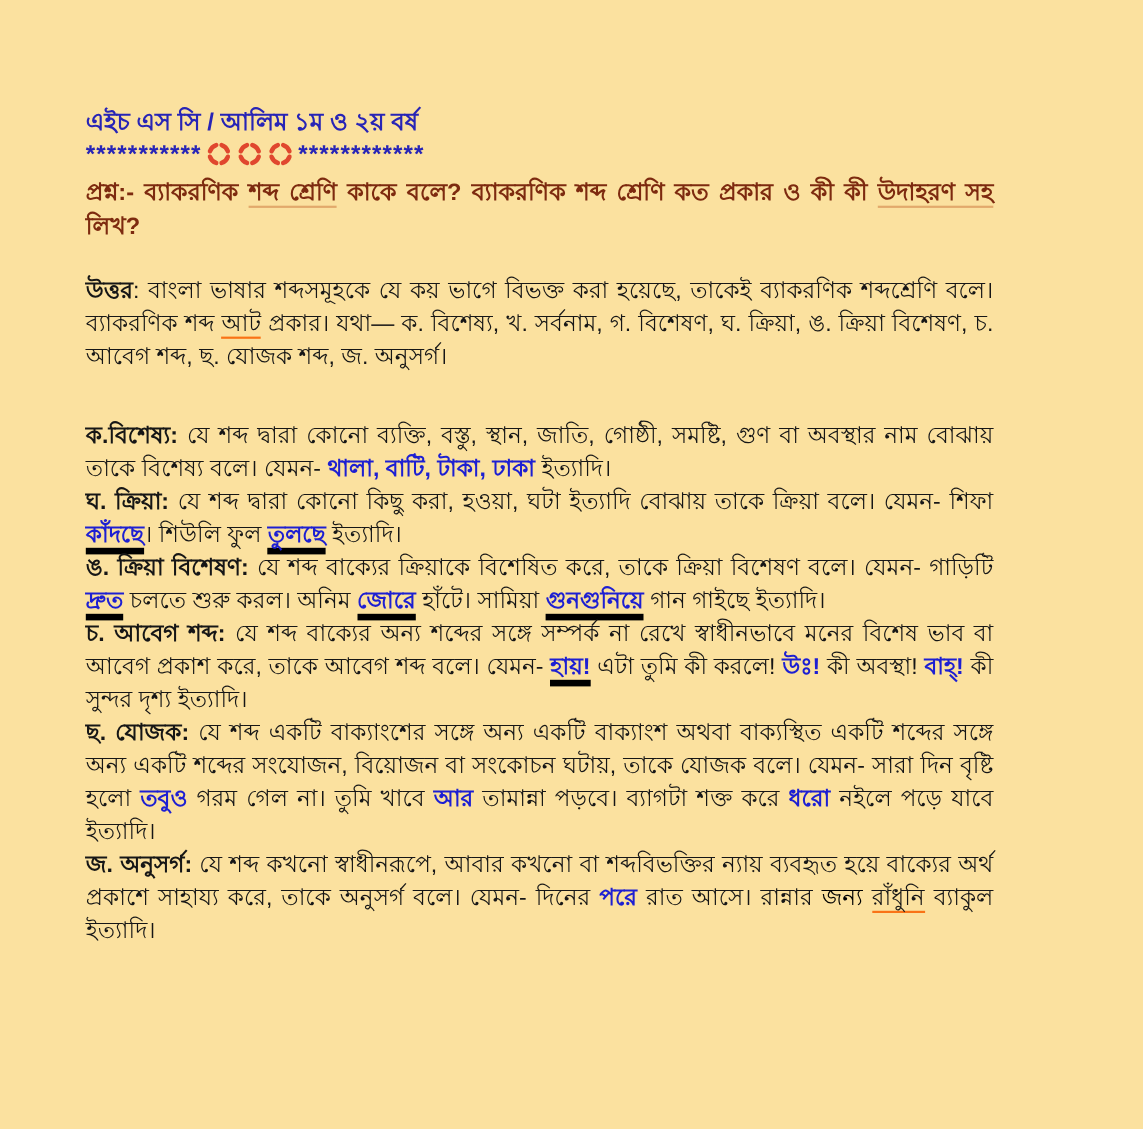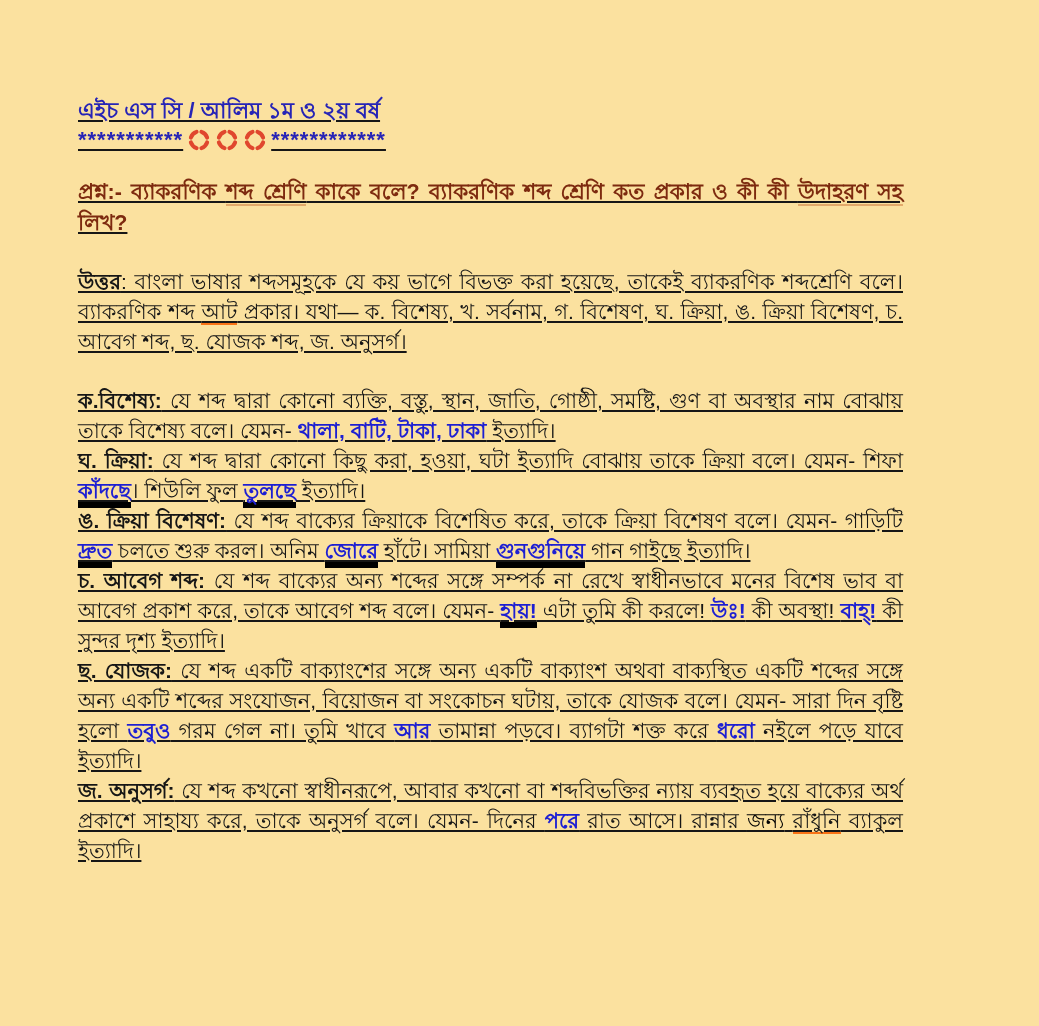--- a/index.html
+++ b/index.html
@@ -7,21 +7,20 @@
     width:1039px;height:1026px;
     background:#fbe19f;
     color:#161616;
     font-family:"Liberation Sans", sans-serif;
     overflow:hidden;
   }
   .content{
     box-sizing:border-box;
     padding:96px 62px 0 78px;
     width:965px;
-    text-decoration:underline;
   }
   
   .h-line{
     color:#2724b6;
     font-weight:bold;
     font-size:22px;
     line-height:30px;
     margin:0;
   }
   .divider{
@@ -41,25 +40,25 @@
     font-size:21px;
     line-height:30px;
     margin:0;
     text-align:justify;
   }
   .question{
     color:#7d2a0f;
     font-weight:bold;
     font-size:21.5px;
     line-height:31px;
-    margin-top:23px;
+    margin-top:6px;
     text-align:justify;
   }
   .answer{margin-top:28px;}
-  .sections{margin-top:29px;}
+  .sections{margin-top:42px;}
   
   .seg-n{}
   .seg-b{font-weight:bold;}
   .seg-bb{color:#1d1fd2;font-weight:bold;}
   .seg-bbu{color:#1d1fd2;font-weight:bold;border-bottom:6px solid #000000;}
   .seg-blue{color:#000000;}
   .seg-nu{border-bottom:2px solid #f97316;}
   .seg-q{}
   .seg-qu{border-bottom:2px solid #e2a96b;}
   .seg-hu{border-bottom:2px solid #e8c089;}

